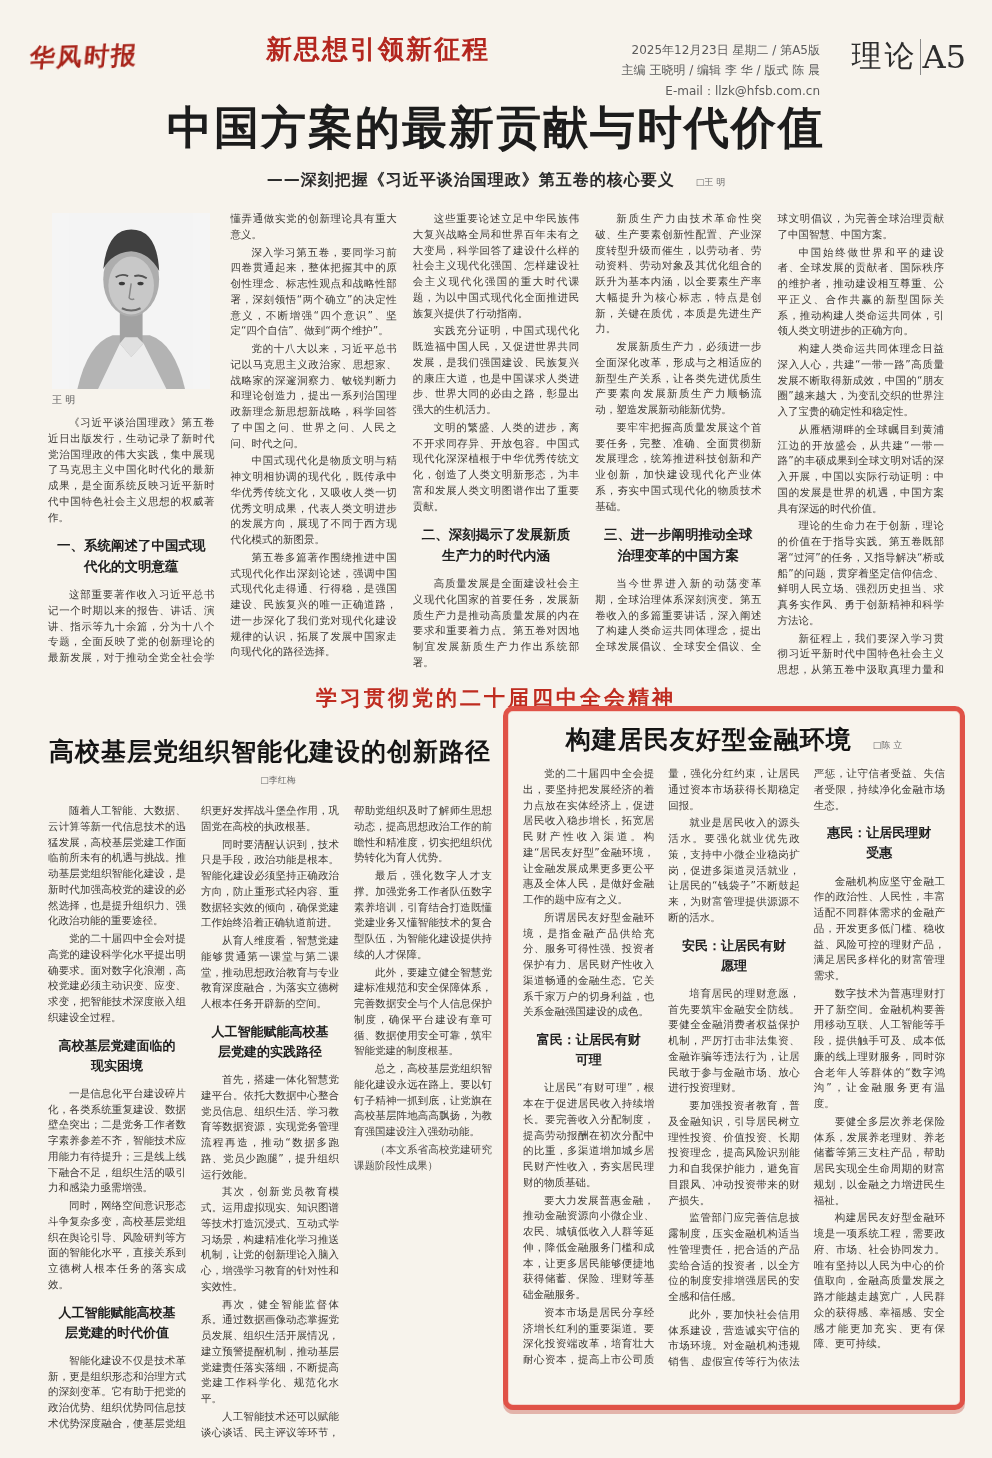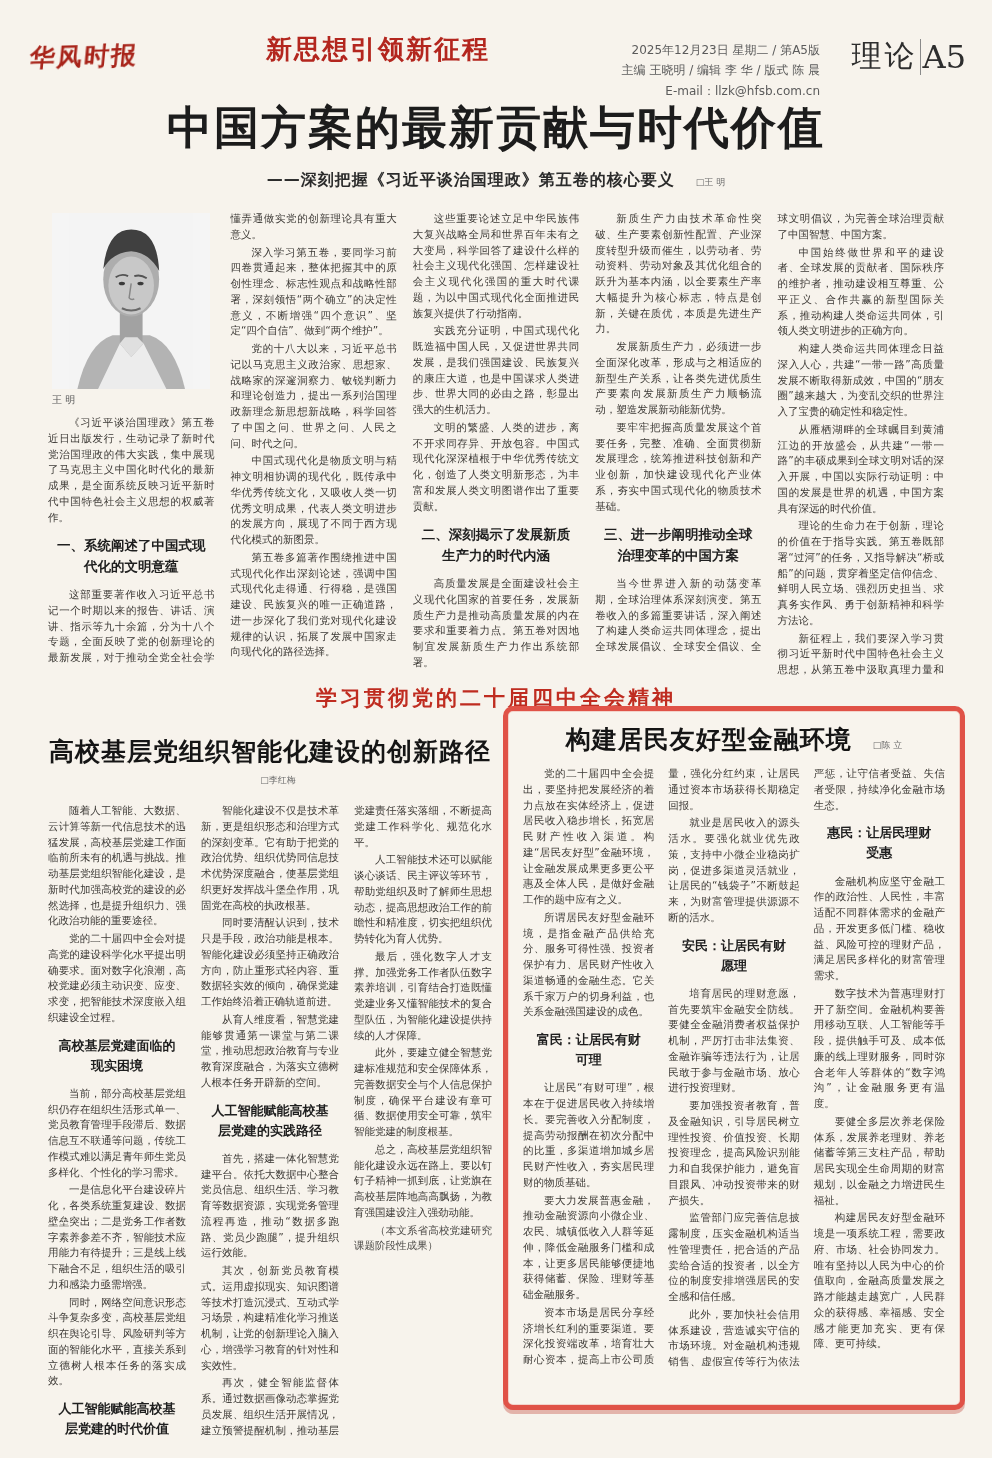--- a/index.html
+++ b/index.html
@@ -169,21 +169,20 @@
 
   <section class="bottom-left">
     <div class="art-title-row">
       <h2>高校基层党组织智能化建设的创新路径</h2>
       <span class="byline">□李红梅</span>
     </div>
     <div class="cols">
         <p>随着人工智能、大数据、云计算等新一代信息技术的迅猛发展，高校基层党建工作面临前所未有的机遇与挑战。推动基层党组织智能化建设，是新时代加强高校党的建设的必然选择，也是提升组织力、强化政治功能的重要途径。</p>
         <p>党的二十届四中全会对提高党的建设科学化水平提出明确要求。面对数字化浪潮，高校党建必须主动识变、应变、求变，把智能技术深度嵌入组织建设全过程。</p>
         <h3>高校基层党建面临的现实困境</h3>
-        <p>当前，部分高校基层党组织仍存在组织生活形式单一、党员教育管理手段滞后、数据信息互不联通等问题，传统工作模式难以满足青年师生党员多样化、个性化的学习需求。</p>
         <p>一是信息化平台建设碎片化，各类系统重复建设、数据壁垒突出；二是党务工作者数字素养参差不齐，智能技术应用能力有待提升；三是线上线下融合不足，组织生活的吸引力和感染力亟需增强。</p>
         <p>同时，网络空间意识形态斗争复杂多变，高校基层党组织在舆论引导、风险研判等方面的智能化水平，直接关系到立德树人根本任务的落实成效。</p>
         <h3>人工智能赋能高校基层党建的时代价值</h3>
         <p>智能化建设不仅是技术革新，更是组织形态和治理方式的深刻变革。它有助于把党的政治优势、组织优势同信息技术优势深度融合，使基层党组织更好发挥战斗堡垒作用，巩固党在高校的执政根基。</p>
         <p>同时要清醒认识到，技术只是手段，政治功能是根本。智能化建设必须坚持正确政治方向，防止重形式轻内容、重数据轻实效的倾向，确保党建工作始终沿着正确轨道前进。</p>
         <p>从育人维度看，智慧党建能够贯通第一课堂与第二课堂，推动思想政治教育与专业教育深度融合，为落实立德树人根本任务开辟新的空间。</p>
         <h3>人工智能赋能高校基层党建的实践路径</h3>
         <p>首先，搭建一体化智慧党建平台。依托大数据中心整合党员信息、组织生活、学习教育等数据资源，实现党务管理流程再造，推动“数据多跑路、党员少跑腿”，提升组织运行效能。</p>
         <p>其次，创新党员教育模式。运用虚拟现实、知识图谱等技术打造沉浸式、互动式学习场景，构建精准化学习推送机制，让党的创新理论入脑入心，增强学习教育的针对性和实效性。</p>
         <p>再次，健全智能监督体系。通过数据画像动态掌握党员发展、组织生活开展情况，建立预警提醒机制，推动基层党建责任落实落细，不断提高党建工作科学化、规范化水平。</p>

